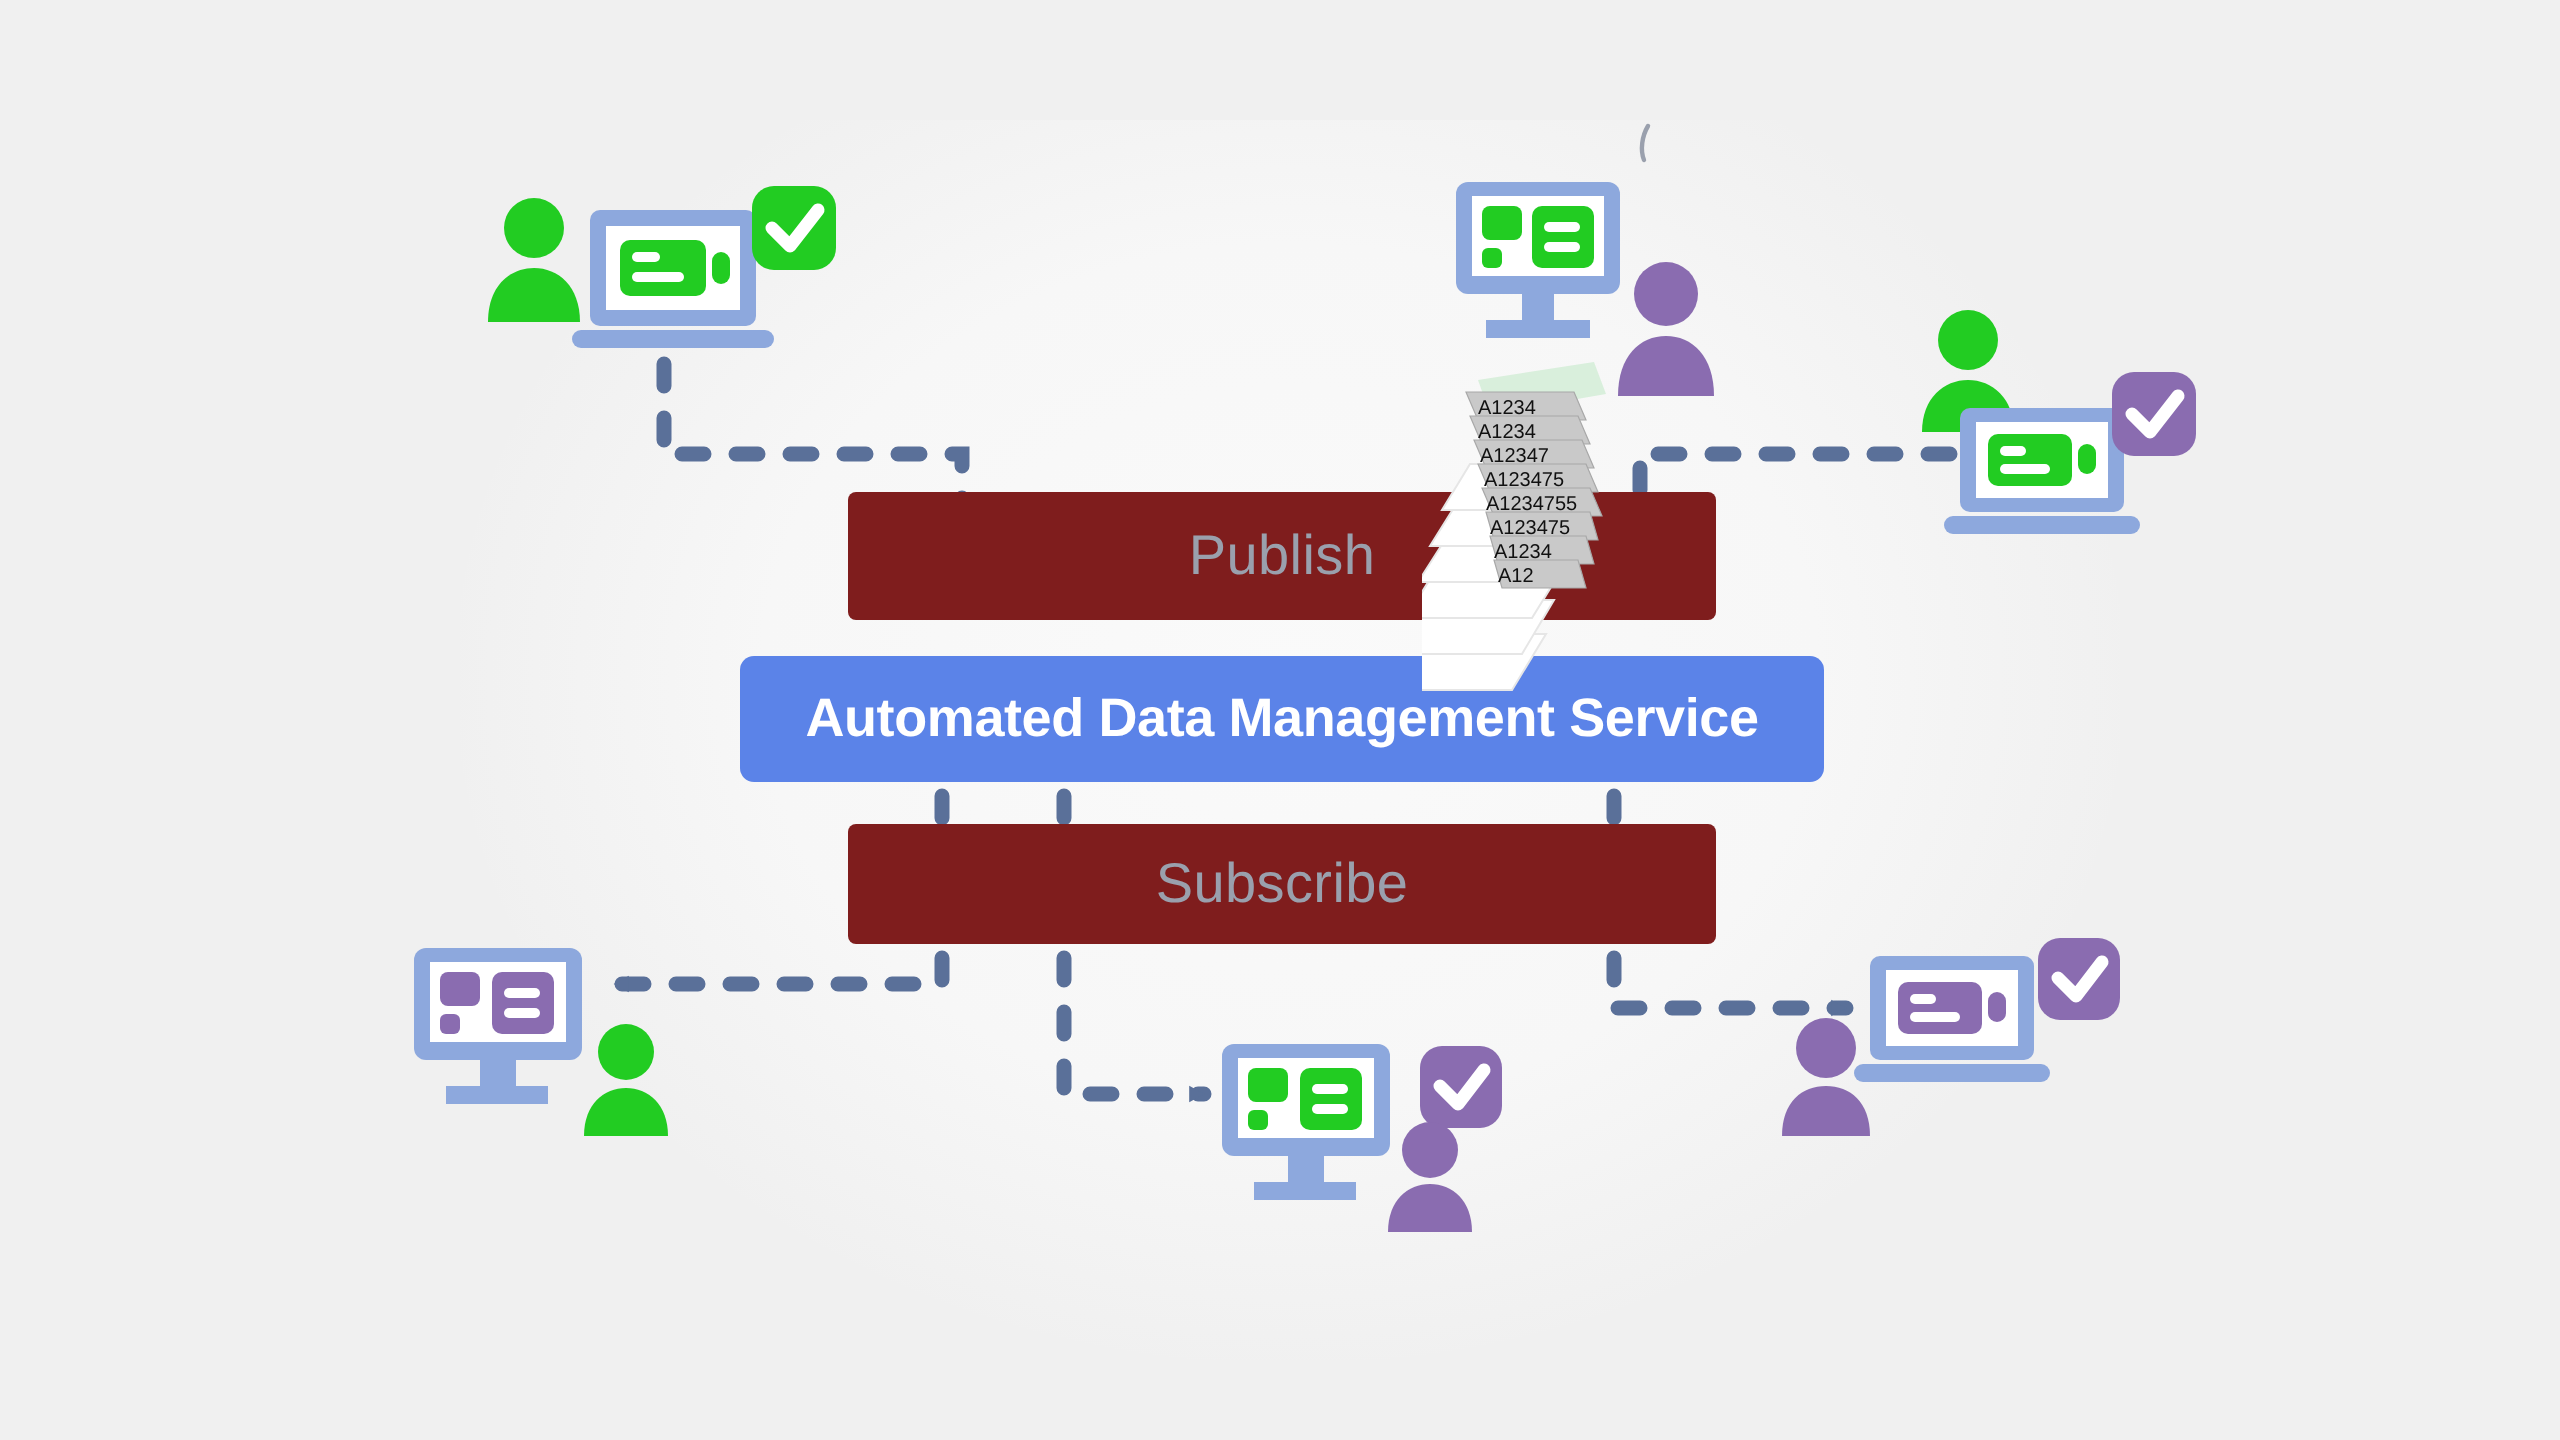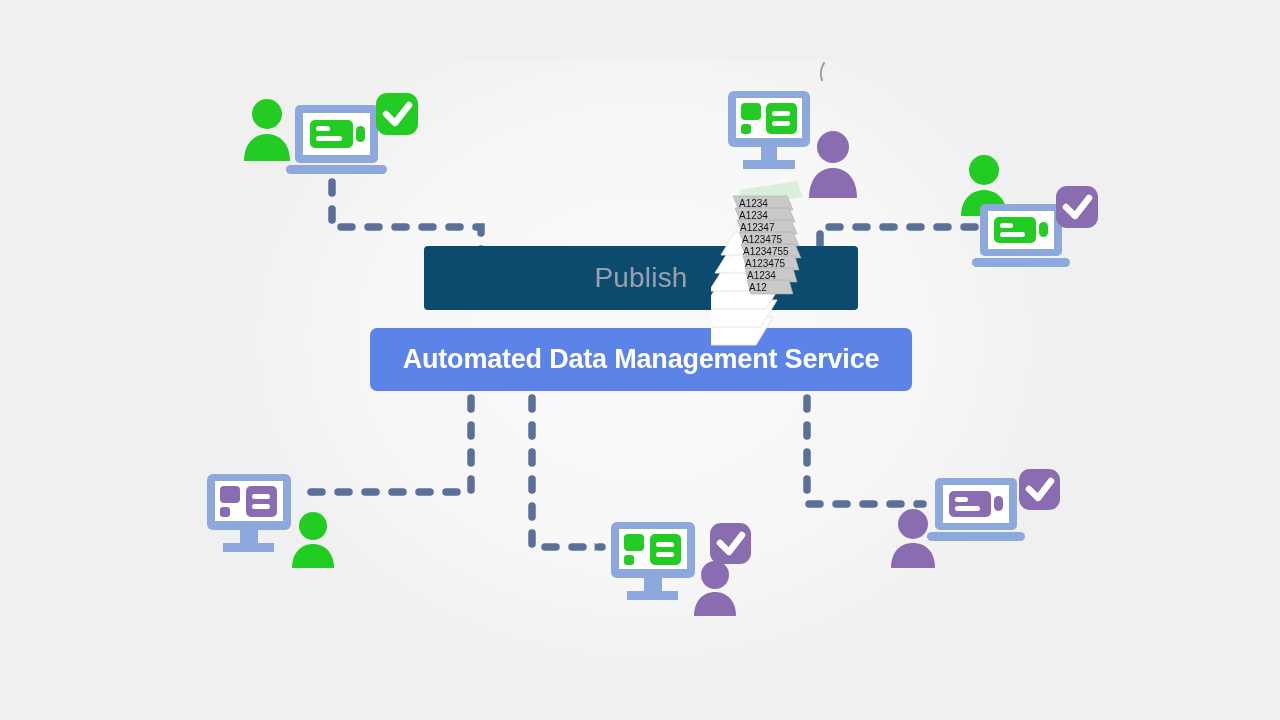--- a/index.html
+++ b/index.html
@@ -25,21 +25,21 @@
     background:#5b83e8; border-radius:7px;
     display:flex; align-items:center; justify-content:center;
   }
   .center-bar-label {
     color:#ffffff; font-size:27px; font-weight:bold; letter-spacing:-0.2px;
     white-space:nowrap;
   }
 
   
   .channel {
-    position:absolute; background:#0c4a6e; border-radius:4px;
+    position:absolute; background:#7f1d1d; border-radius:4px;
     display:flex; align-items:center; justify-content:center;
   }
   .channel-label {
     color:#9aa0ad; font-size:28px; font-weight:400; letter-spacing:0.2px;
   }
   #publish-panel   { left:424px; top:246px; width:434px; height:64px; }
   #subscribe-panel { left:424px; top:412px; width:434px; height:60px; }
 
   
   .node { position:absolute; }
@@ -81,20 +81,23 @@
   </svg>
 
   <div class="channel" id="publish-panel">
     <span class="channel-label">Publish</span>
   </div>
 
   <div class="center-bar">
     <span class="center-bar-label">Automated Data Management Service</span>
   </div>
 
+  <div class="channel" id="subscribe-panel">
+    <span class="channel-label">Subscribe</span>
+  </div>
 
   <div class="node" style="left:240px; top:88px; width:190px; height:100px;">
     <svg width="190" height="100" viewBox="0 0 190 100">
 
       <g fill="#22cc22">
         <circle cx="27" cy="26" r="15"></circle>
         <path d="M4,73 C4,55 15,46 27,46 C39,46 50,55 50,73 Z"></path>
       </g>
 
       <g>

